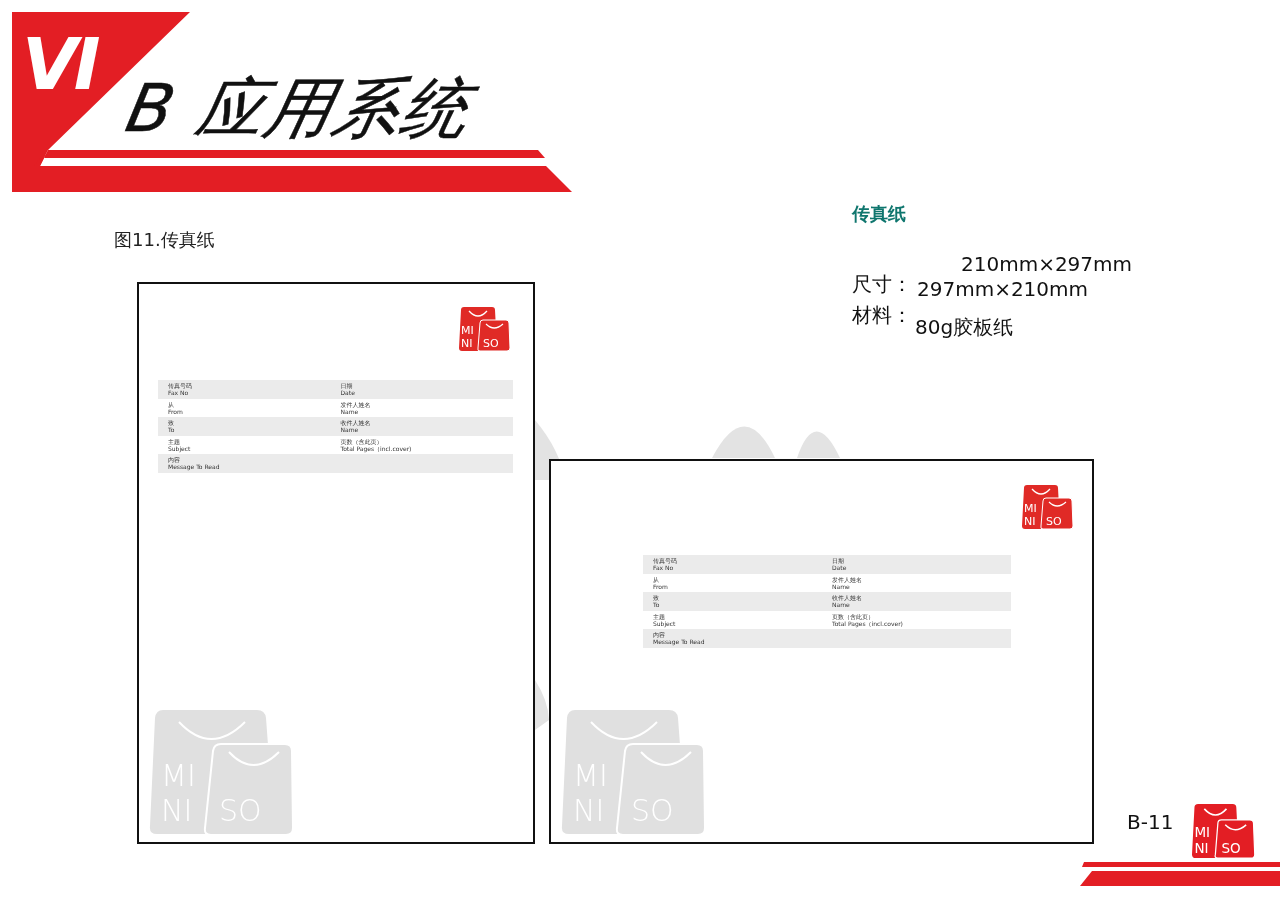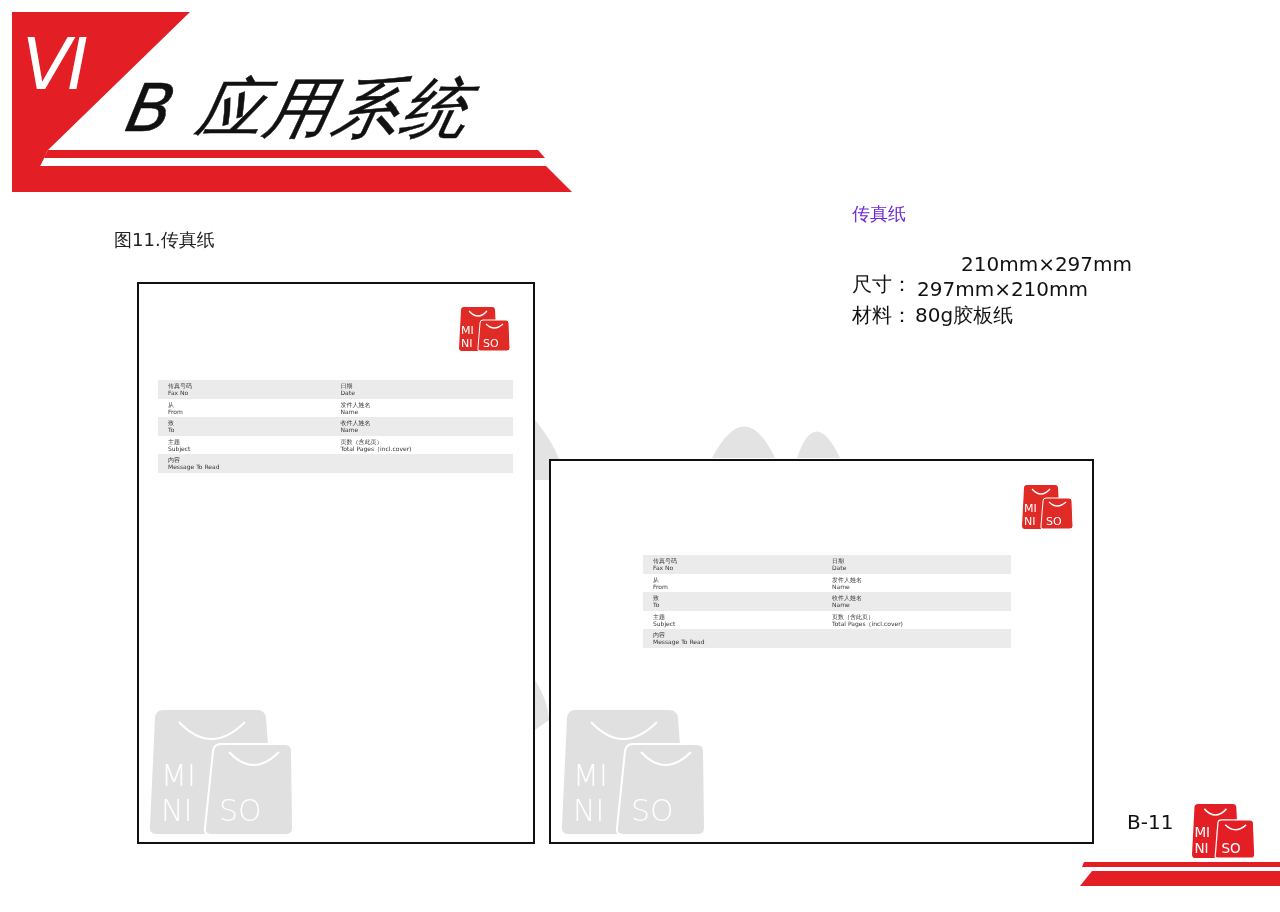--- a/index.html
+++ b/index.html
@@ -14,32 +14,32 @@
   
   .header { left: 0; top: 0; width: 600px; height: 200px; }
   .header svg { display: block; }
   .header-title {
     left: 128px; top: 64px; font-size: 66px; font-style: italic; font-weight: normal;
     color: #111; letter-spacing: 2px; transform: skewX(-12deg);
     -webkit-text-stroke: 0.5px #111;
   }
   .vi-label {
     left: 22px; top: 22px; font-size: 72px; color: #fff; font-style: italic;
-    font-family: "DejaVu Sans", sans-serif; letter-spacing: -4px; font-weight: normal;
+    font-family: "DejaVu Sans", sans-serif; letter-spacing: -4px; font-weight: bold;
   }
 
   .caption { left: 114px; top: 228px; font-size: 18px; color: #222; }
 
-  .spec-title { left: 852px; top: 202px; font-size: 18px; font-weight: normal; color: #6d28d9; }
+  .spec-title { left: 852px; top: 202px; font-size: 18px; font-weight: bold; color: #0f766e; }
   .spec-row { font-size: 20px; color: #111; white-space: pre; }
   .spec-size-label { left: 852px; top: 252px; margin-top: 19px; }
   .spec-size-1 { left: 961px; top: 252px; }
   .spec-size-2 { left: 917px; top: 277px; }
   .spec-mat-label { left: 852px; top: 302px; }
-  .spec-mat-val { left: 915px; top: 302px; }
+  .spec-mat-val { left: 915px; top: 314px; }
 
   
   .bg-shape { fill: #e3e3e3; }
 
   
   .sheet { border: 2px solid #111; background: #fff; box-sizing: border-box; overflow: hidden; }
   .sheet-portrait { left: 137px; top: 282px; width: 398px; height: 562px; }
   .sheet-landscape { left: 549px; top: 459px; width: 545px; height: 385px; }
 
   .fax-table { position: absolute; }

